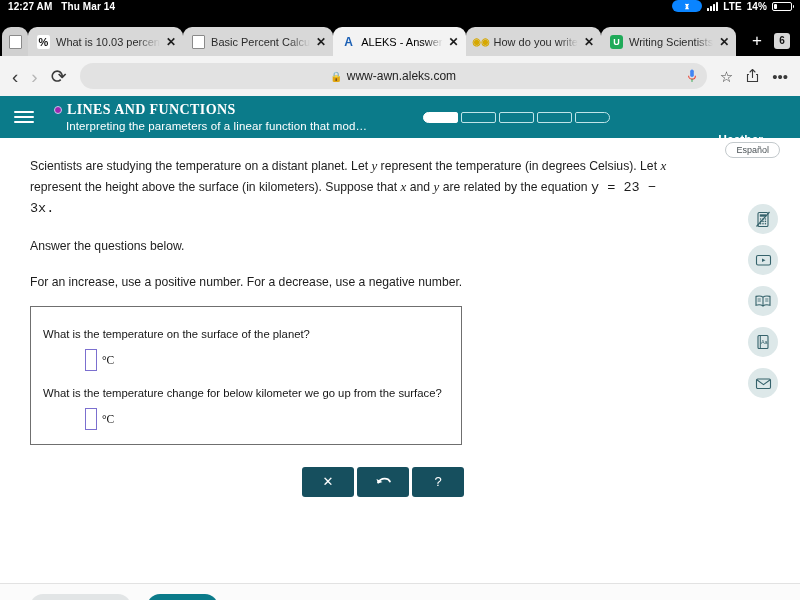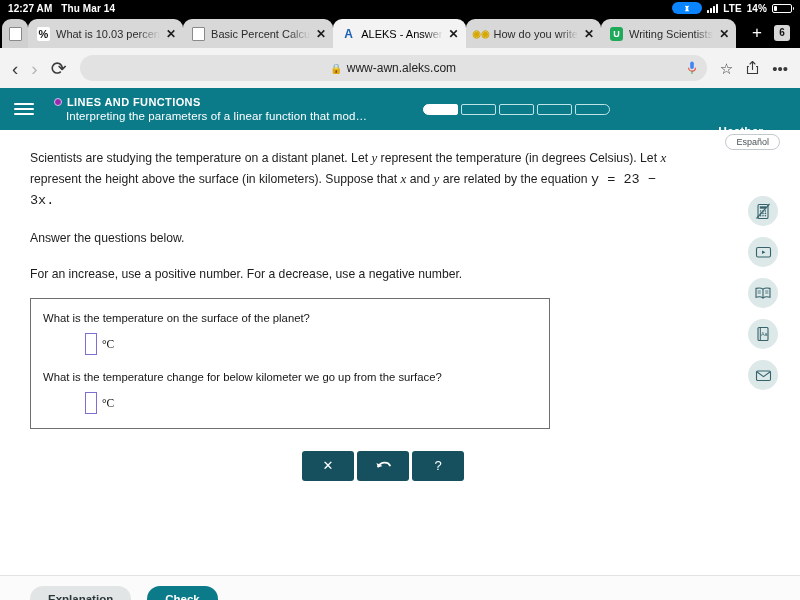--- a/index.html
+++ b/index.html
@@ -9,23 +9,23 @@
     background: #ffffff;
     -webkit-font-smoothing: antialiased;
   }
 
   
   .statusbar {
     height: 16px;
     background: #000;
     color: #fff;
     display: flex;
-    align-items: center;
+    align-items: flex-end;
     justify-content: space-between;
-    padding: 4px 8px;
+    padding: 12px 8px;
     font-size: 10px;
     font-weight: bold;
     letter-spacing: .1px;
   }
   .status-left { display: flex; align-items: center; gap: 9px; }
   .status-right { display: flex; align-items: center; gap: 5px; }
   .rec-pill {
     background: #0a84ff;
     border-radius: 8px;
     width: 30px; height: 12px;
@@ -142,21 +142,21 @@
     position: relative;
   }
   .hamburger { width: 20px; display: flex; flex-direction: column; gap: 3px; margin-right: 20px; }
   .hamburger span { display: block; height: 2px; background: #fff; border-radius: 1px; }
   .header-texts { display: flex; flex-direction: column; gap: 2px; }
   .topic-line { display: flex; align-items: center; gap: 5px; }
   .topic-dot {
     width: 8px; height: 8px; border-radius: 50%;
     background: #9c27b0; border: 1px solid #c9c9e8;
   }
-  .topic-label { font-size: 11px; font-weight: bold; letter-spacing: .4px; }
+  .topic-label { font-size: 14px; font-weight: bold; letter-spacing: .4px; font-family: Liberation Serif, serif; }
   .lesson-title { font-size: 11.5px; letter-spacing: .1px; margin-left: 12px; }
   .progress { display: flex; gap: 3px; margin-left: 56px; }
   .seg { width: 35px; height: 11px; border: 1px solid #bfe4e8; border-radius: 2px; }
   .seg.first { border-radius: 6px 2px 2px 6px; }
   .seg.last { border-radius: 2px 6px 6px 2px; }
   .seg.filled { background: #ffffff; border-color: #fff; }
   .user-menu {
     margin-left: auto;
     font-size: 12px;
     font-weight: bold;
@@ -198,23 +198,23 @@
     color: #1d1d1d;
     line-height: 1.6;
     max-width: 655px;
   }
   .mathvar { font-family: "Liberation Serif", serif; font-style: italic; font-size: 13px; }
   .mathexpr { font-family: Liberation Mono, monospace; font-size: 13.5px; }
   .para { margin-top: 17px; font-size: 12.2px; color: #1d1d1d; line-height: 1.55; }
 
   .qbox {
     margin-top: 14px;
-    width: 520px;
+    width: 432px;
     border: 1px solid #6f6f6f;
-    padding: 13px 12px 14px 12px;
+    padding: 21px 12px 14px 12px;
   }
   .qtext { font-size: 11.3px; color: #161616; }
   .answer-row {
     margin: 9px 0 16px 42px;
     display: flex; align-items: center; gap: 5px;
   }
   .answer-row.last { margin-bottom: 0; }
   .answer-input {
     width: 12px; height: 22px;
     border: 1.5px solid #7b6fcf;

